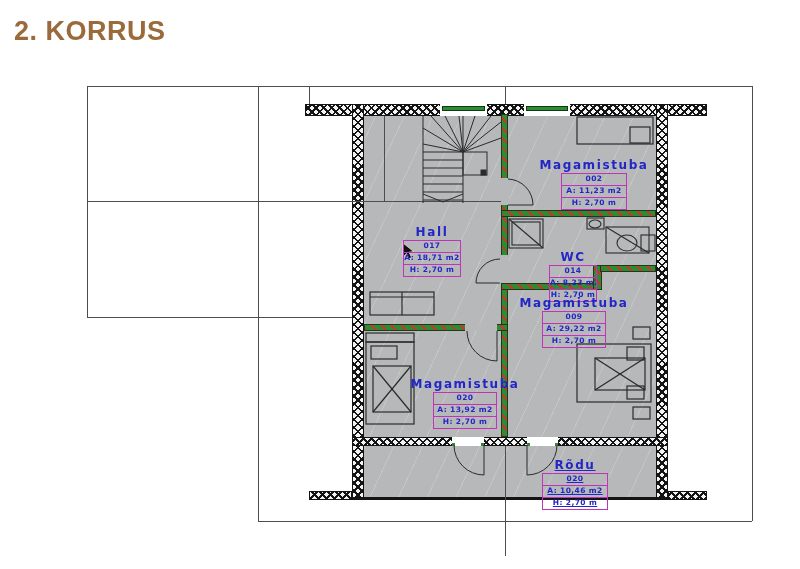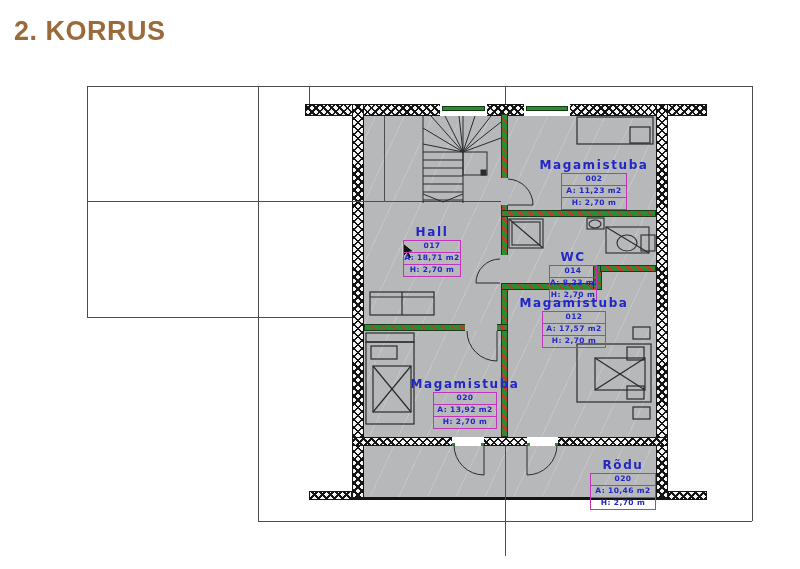--- a/index.html
+++ b/index.html
@@ -200,36 +200,36 @@
     <div class="rboxes" style="width:48px;">
       <div class="rrow">014</div>
       <div class="rrow">A: 8,23 m2</div>
       <div class="rrow">H: 2,70 m</div>
     </div>
   </div>
 
   <div class="rlabel" style="left:519px;top:296px;">
     <div class="rname">Magamistuba</div>
     <div class="rboxes" style="width:64px;">
-      <div class="rrow">012</div>
-      <div class="rrow">A: 17,57 m2</div>
+      <div class="rrow">009</div>
+      <div class="rrow">A: 29,22 m2</div>
       <div class="rrow">H: 2,70 m</div>
     </div>
   </div>
 
   <div class="rlabel" style="left:410px;top:377px;">
     <div class="rname">Magamistuba</div>
     <div class="rboxes" style="width:64px;">
       <div class="rrow">020</div>
       <div class="rrow">A: 13,92 m2</div>
       <div class="rrow">H: 2,70 m</div>
     </div>
   </div>
 
-  <div class="rlabel" style="left:568px;top:458px;">
+  <div class="rlabel" style="left:520px;top:458px;text-decoration:underline;">
     <div class="rname">Rõdu</div>
     <div class="rboxes" style="width:66px;">
       <div class="rrow">020</div>
       <div class="rrow">A: 10,46 m2</div>
       <div class="rrow">H: 2,70 m</div>
     </div>
   </div>
 
 </div>
 

